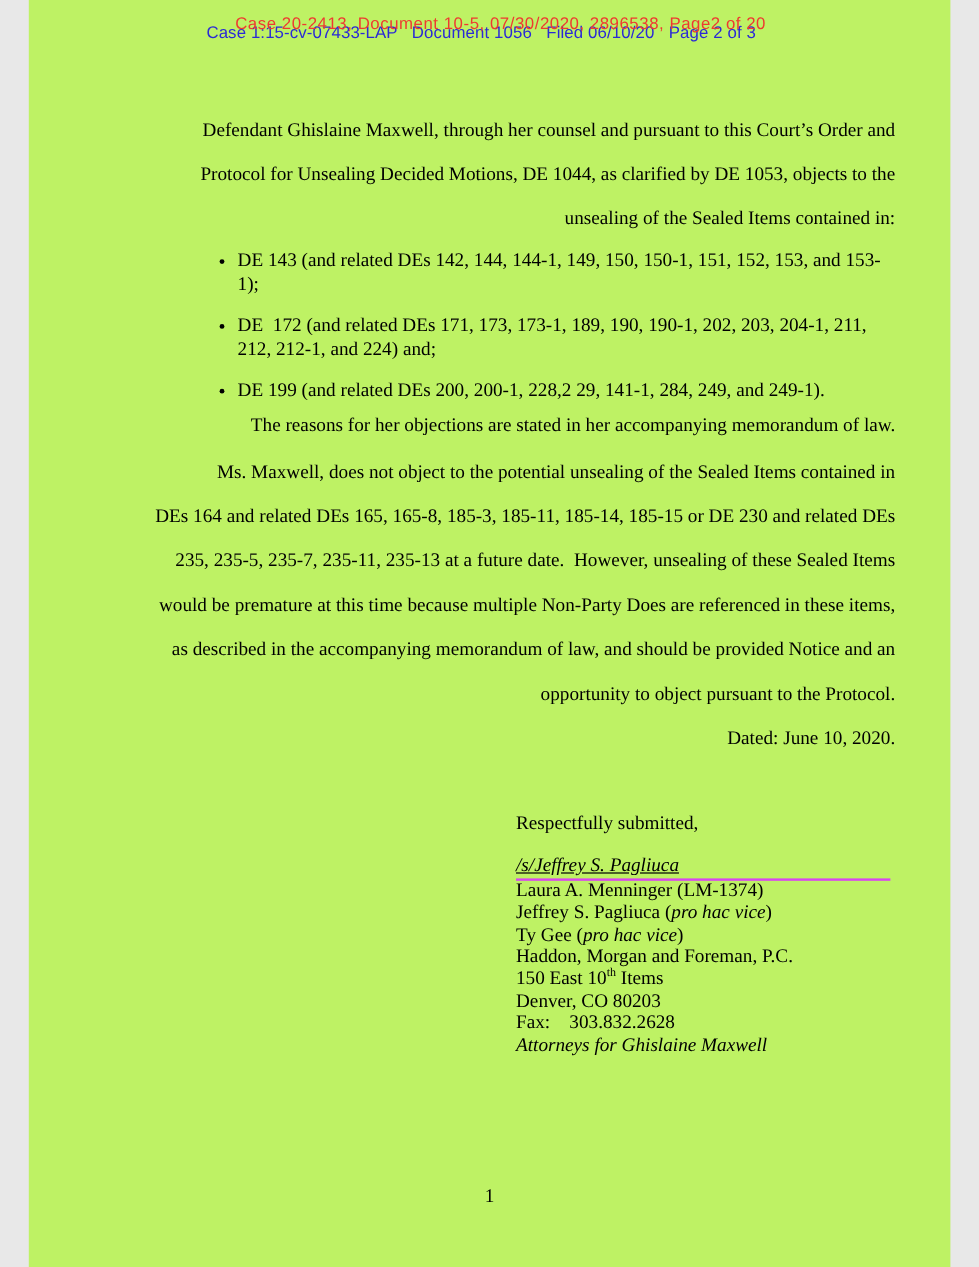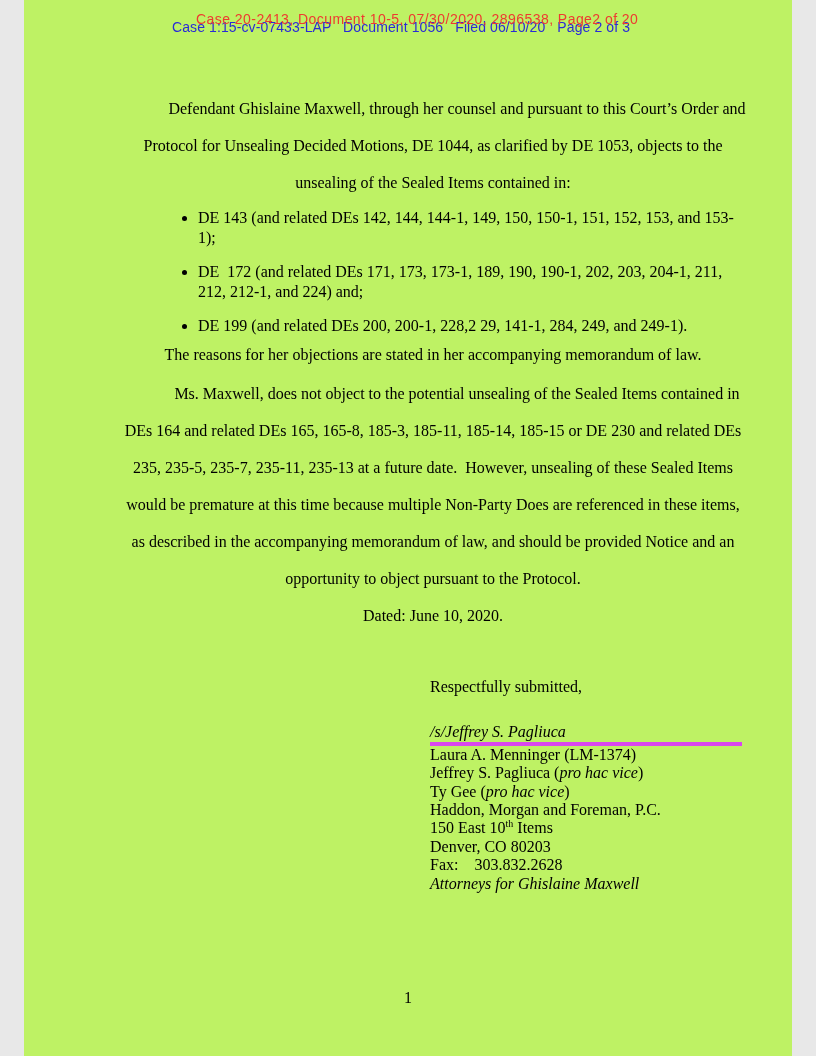--- a/index.html
+++ b/index.html
@@ -40,21 +40,21 @@
     position: absolute;
     left: 96px;
     top: 90px;
     width: 626px;
     font-size: 16px;
   }
   .para {
     margin: 0;
     line-height: 37px;
     white-space: pre-wrap;
-    text-align: center;
+    text-align: right;
   }
   .indent { text-indent: 48px; }
   ul.sealed-items {
     list-style: disc;
     margin: 7px 0 0 0;
     padding-left: 78px;
   }
   ul.sealed-items li {
     line-height: 20px;
     margin-bottom: 14px;
@@ -67,23 +67,24 @@
   
   .sig-block {
     position: absolute;
     left: 406px;
     top: 678px;
     width: 316px;
     font-size: 16px;
     line-height: 18.4px;
   }
   .sig-line-wrap {
-    margin-top: 27px;
+    margin-top: 17px;
     width: 312px;
-    border-bottom: 4px solid #d946ef;
+    border-bottom: 2px solid #d946ef;
+    text-decoration: underline;
   }
   .sig-italic { font-style: italic; }
   .sig-row { white-space: pre; }
   sup.ord {
     font-size: 10px;
     vertical-align: super;
     line-height: 0;
   }
   
   .page-number {

